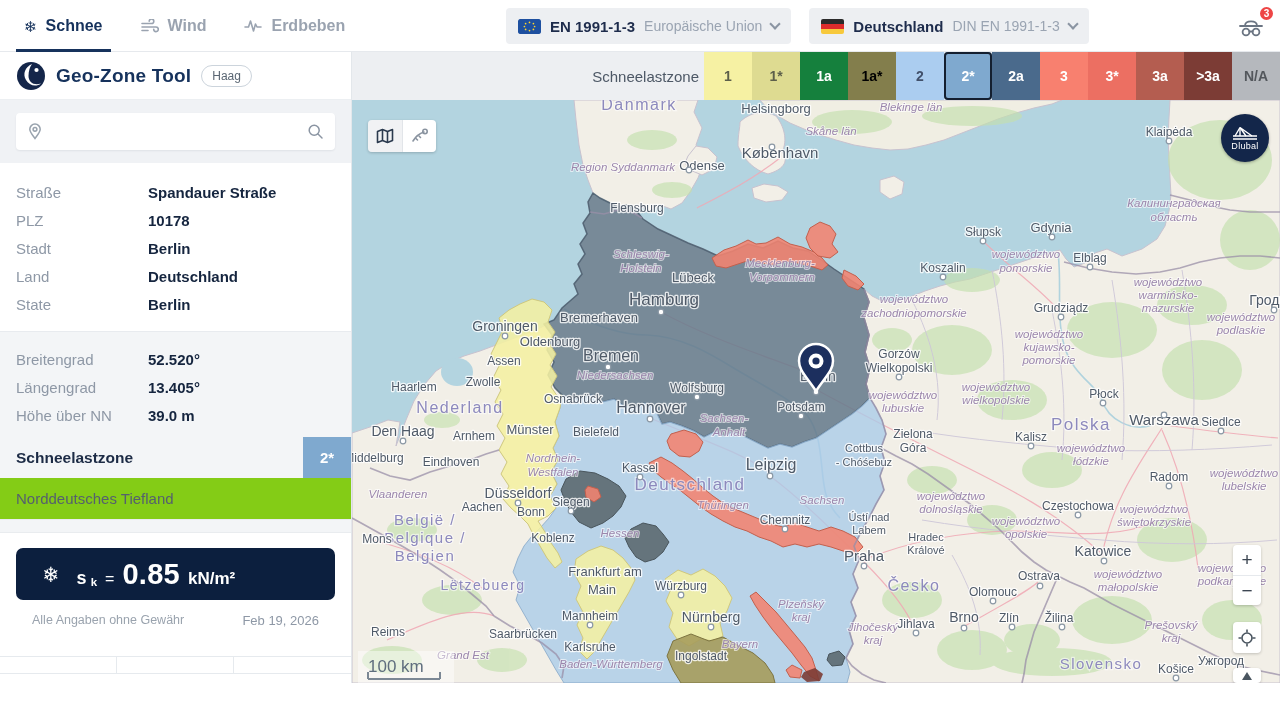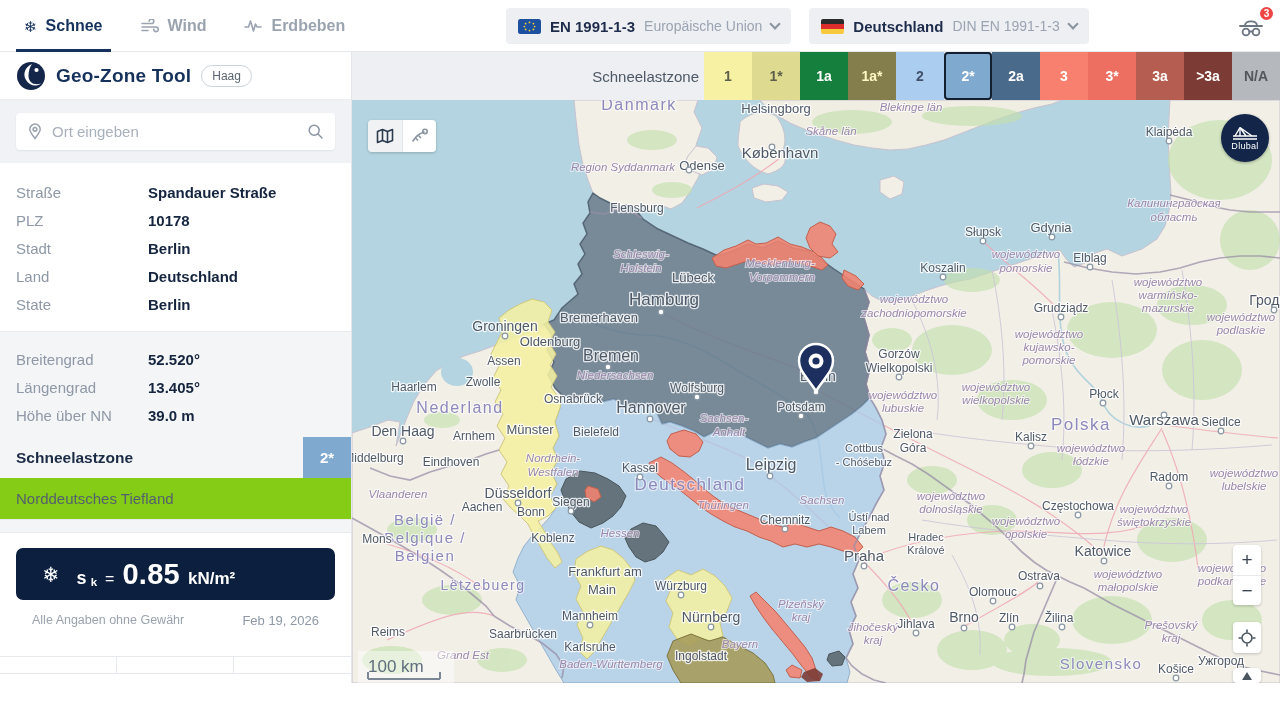--- a/index.html
+++ b/index.html
@@ -220,21 +220,20 @@
       </div>
 
       <div class="searchwrap">
         <div class="searchbox">
           <span class="sb-ico-l">
             <svg width="16" height="17" viewBox="0 0 16 17" fill="none" stroke="#99a3ae" stroke-width="1.5">
               <path d="M8,15.5 C5,11.5 2.8,9 2.8,6.3 a5.2,5.2 0 1 1 10.4,0 C13.2,9 11,11.5 8,15.5 Z"></path>
               <circle cx="8" cy="6.3" r="1.9"></circle>
             </svg>
           </span>
-          <input type="text" placeholder="Ort eingeben" style="">
           <span class="sb-ico-r">
             <svg width="17" height="17" viewBox="0 0 17 17" fill="none" stroke="#8a94a2" stroke-width="1.5" stroke-linecap="round">
               <circle cx="7.2" cy="7.2" r="5"></circle>
                 <path d="M11,11 l4,4"></path>
             </svg>
           </span>
         </div>
       </div>
 
       <div class="addr">
@@ -308,21 +307,21 @@
       </div>
     </aside>
 
     <div class="mapcol">
       <div class="legend">
         <span class="legend-title">Schneelastzone</span>
         <span style="display:flex">
             <div class="lcell" style="background: rgb(246, 241, 163); color: rgb(93, 95, 74);">1</div>
             <div class="lcell" style="background: rgb(222, 219, 145); color: rgb(93, 95, 74);">1*</div>
             <div class="lcell" style="background: #15803d; color: rgb(255, 255, 255);">1a</div>
-            <div class="lcell" style="background: rgb(131, 126, 76); color: #fef9c3;">1a*</div>
+            <div class="lcell" style="background: rgb(131, 126, 76); color: #000000;">1a*</div>
             <div class="lcell" style="background: rgb(171, 205, 240); color: rgb(65, 80, 106);">2</div>
             <div class="lcell sel" style="background: rgb(127, 169, 207); color: rgb(255, 255, 255);">2*</div>
             <div class="lcell" style="background: rgb(74, 106, 140); color: rgb(255, 255, 255);">2a</div>
             <div class="lcell" style="background: rgb(248, 128, 111); color: rgb(255, 255, 255);">3</div>
             <div class="lcell" style="background: rgb(236, 111, 98); color: rgb(255, 255, 255);">3*</div>
             <div class="lcell" style="background: rgb(180, 93, 80); color: rgb(255, 255, 255);">3a</div>
             <div class="lcell" style="background: rgb(124, 60, 53); color: rgb(255, 255, 255);">&gt;3a</div>
             <div class="lcell" style="background: rgb(181, 184, 189); color: rgb(83, 87, 92);">N/A</div>
           </span>
       </div>

